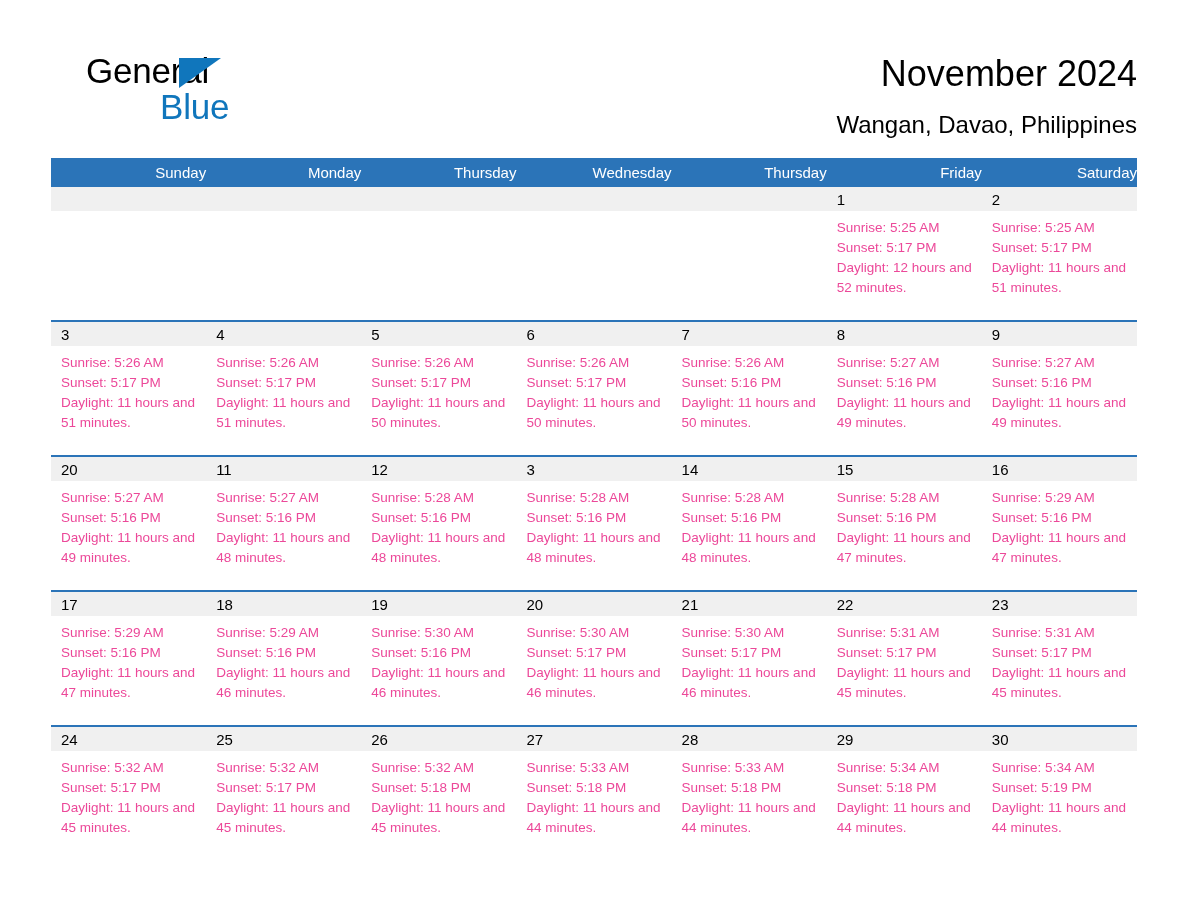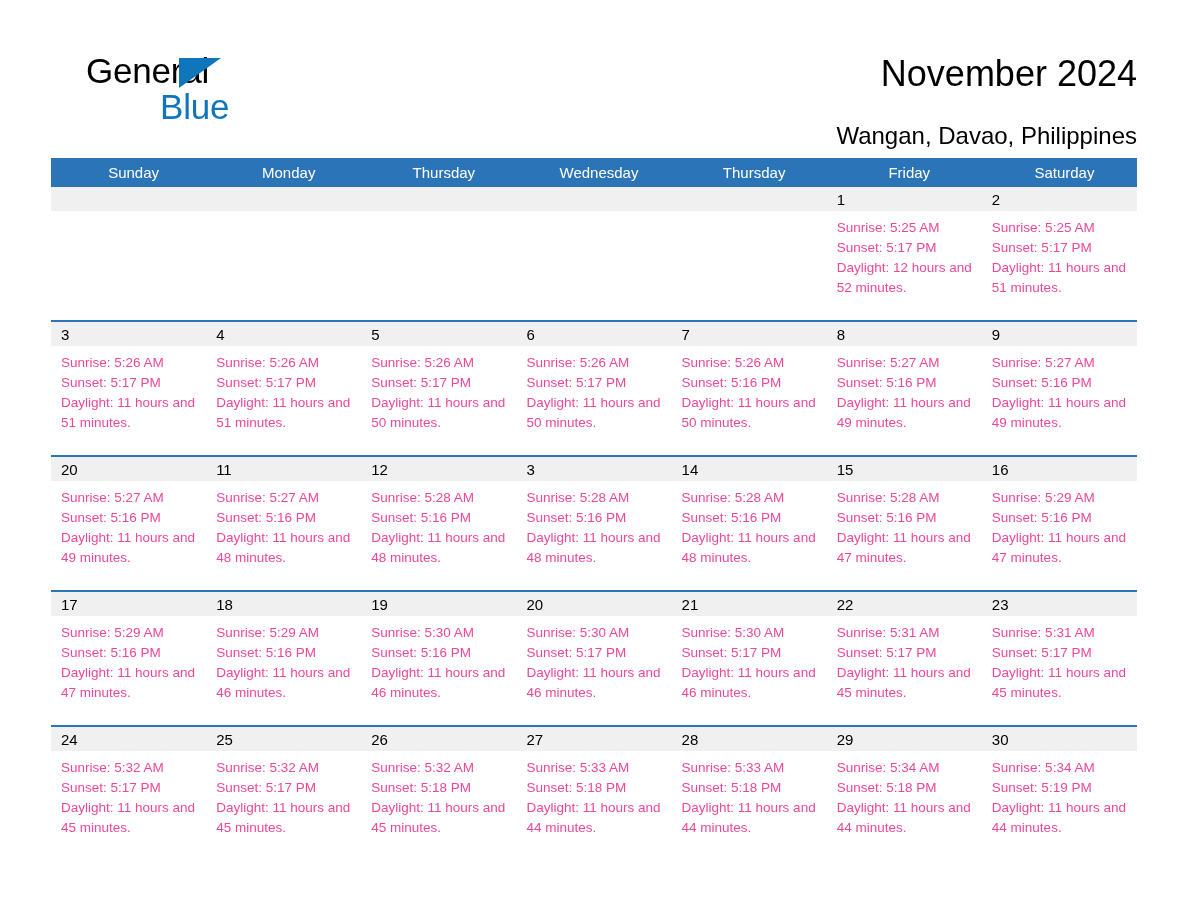--- a/index.html
+++ b/index.html
@@ -78,21 +78,21 @@
     text-align: right;
   }
   .month-title {
     font-size: 36px;
     line-height: 48px;
     font-weight: 400;
     color: #000000;
     white-space: nowrap;
   }
   .location-title {
-    margin-top: 23px;
+    margin-top: 12px;
     font-size: 24px;
     line-height: 30px;
     font-weight: 400;
     color: #000000;
     white-space: nowrap;
   }
 
   
   .calendar {
     position: absolute;
@@ -105,21 +105,21 @@
     border-collapse: collapse;
     table-layout: fixed;
     width: 1086px;
   }
 
   table.cal th {
     background: #2b74b8;
     color: #ffffff;
     font-size: 15px;
     font-weight: 400;
-    text-align: center;
+    text-align: right;
     padding: 6px 0 6px 10px;
     height: 18px;
     vertical-align: middle;
     width: 155.14px;
     box-sizing: border-box;
   }
 
   table.cal td {
     vertical-align: top;
     padding: 0;

